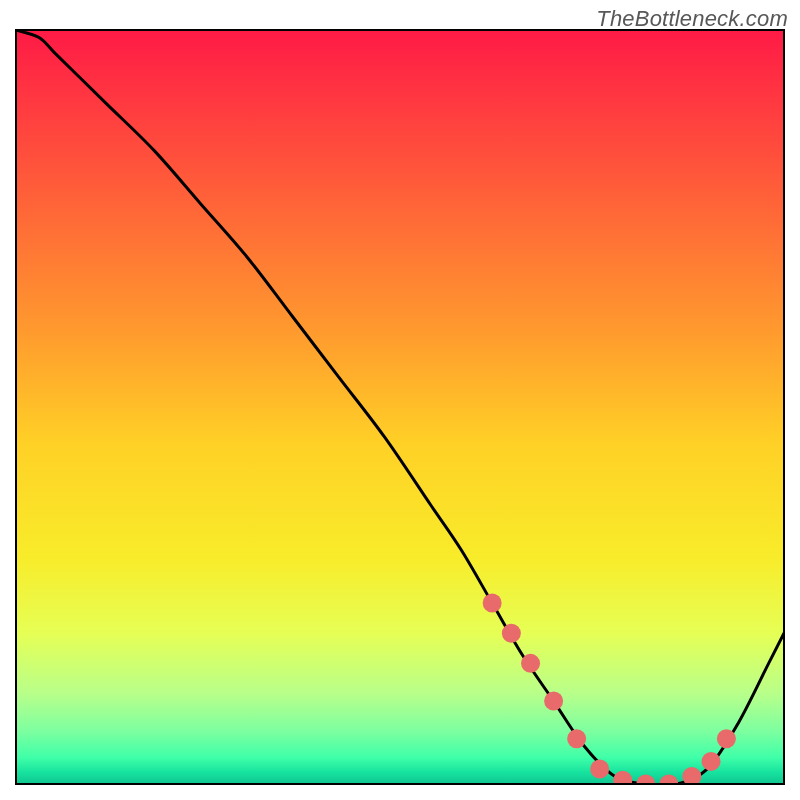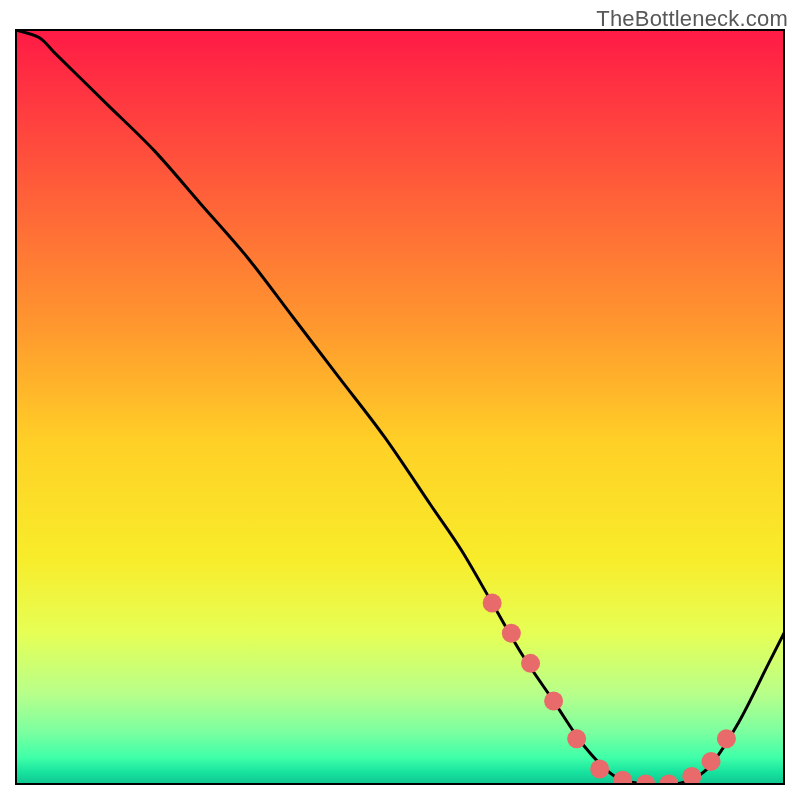--- a/index.html
+++ b/index.html
@@ -8,20 +8,21 @@
     width: 800px;
     height: 800px;
     background: #ffffff;
     font-family: Arial, Helvetica, sans-serif;
     overflow: hidden;
   }
   .chart-container {
     position: relative;
     width: 800px;
     height: 628px;
+    font-style: italic;
   }
   .watermark {
     position: absolute;
     top: 6px;
     right: 12px;
     font-size: 22px;
     font-weight: 500;
     color: #585858;
     letter-spacing: 0.2px;
     font-family: Arial, sans-serif;

